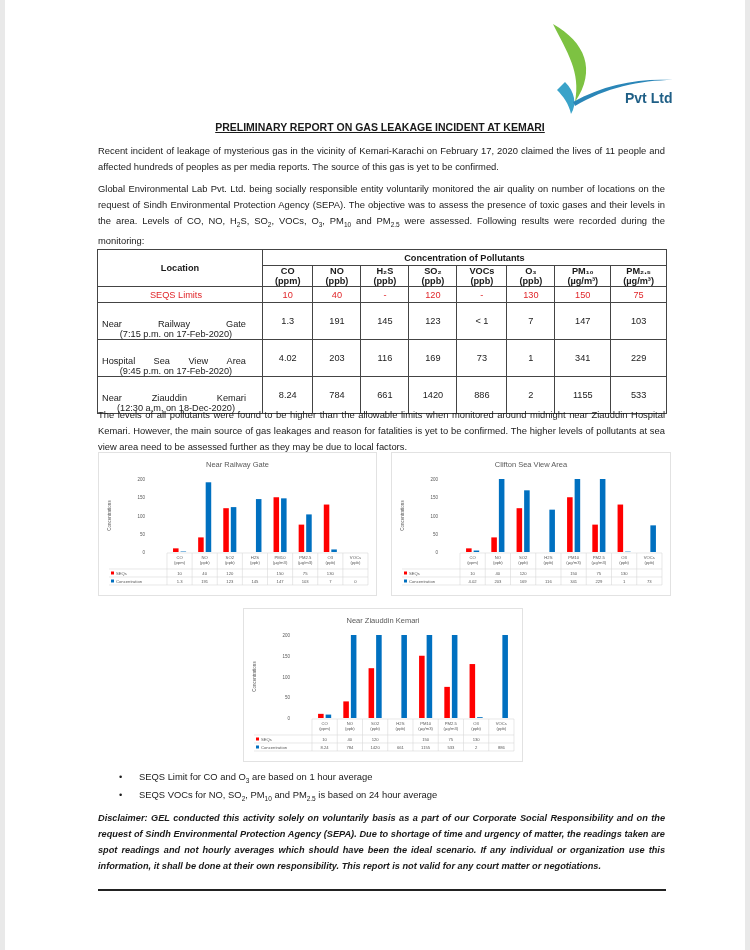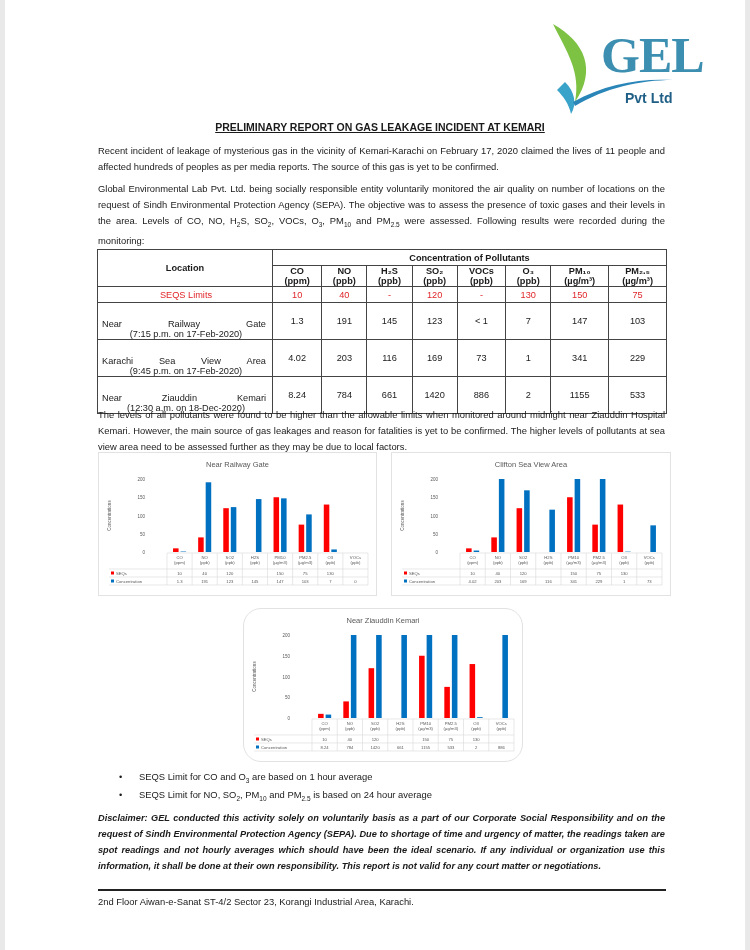--- a/index.html
+++ b/index.html
@@ -11,50 +11,49 @@
                font-size:50px; color:#3c8fb0; letter-spacing:-1px; line-height:1; }
   .logo-sub { position:absolute; left:80px; top:68px; font-size:14px; font-weight:bold; color:#1f5f86; }
   .title { position:absolute; left:0; width:750px; top:121px; text-align:center; font-size:10.5px;
            font-weight:bold; text-decoration:underline; }
   .para { position:absolute; left:93px; width:567px; font-size:9.4px; line-height:16px; text-align:justify; }
   .p1 { top:143px; }
   .p2 { top:181px; }
   .p3 { top:407px; }
   sub { font-size:6.5px; }
   table.data { position:absolute; left:92px; top:249px; width:570px; border-collapse:collapse; font-size:9.2px; }
-  table.data td, table.data th { border:1px solid #444; text-align:center; padding:0 2px; height:15px; }
+  table.data td, table.data th { border:1px solid #444; text-align:center; padding:0 12px; height:15px; }
   table.data th { font-weight:bold; }
   .loc { text-align:left; padding-left:4px !important; width:168px; }
   .loc-line1 { display:flex; justify-content:space-between; padding-right:4px;margin-top:16px; }
   .red { color:#e0262a; }
   .chart { position:absolute; background:#fff; border:1px solid #e2e2e2; }
   .c1 { left:93px; top:452px; width:277px; height:142px; }
   .c2 { left:386px; top:452px; width:278px; height:142px; }
-  .c3 { left:238px; top:608px; width:278px; height:152px;border-radius:18px; }
+  .c3 { left:238px; top:608px; width:278px; height:152px; }
   .chart svg { width:100%; height:100%; display:block; }
   .bullets { position:absolute; left:120px; top:770px; font-size:9.4px; line-height:14px; margin:0; padding:0; list-style:none; }
   .bullets li { position:relative; padding-left:14px; }
   .bullets li::before { content:"•"; position:absolute; left:-6px; }
   .disclaimer { position:absolute; left:93px; top:810px; width:567px; font-size:9.2px; line-height:16px;
                 font-style:italic; font-weight:bold; text-align:justify; }
   .rule { position:absolute; left:93px; top:889px; width:568px; height:2px; background:#222; }
   .footer { position:absolute; left:93px; top:893px; font-size:9.4px; line-height:17px; }
   .footer-url { position:absolute; left:576px; top:951px; font-size:9.4px; }
 </style>
 </head>
 <body>
 
 <div class="page">
 
   <div class="logo">
     <svg width="60" height="95" viewBox="0 0 60 95" style="position:absolute;left:0;top:0">
       <path d="M8 2 C40 20 52 48 30 80 C36 50 22 30 8 2 Z" fill="#7dc242"></path>
       <path d="M20 60 C30 70 32 82 26 92 C24 82 18 74 12 68 Z" fill="#3aa3c9"></path>
     </svg>
-    <span class="logo-text">GEL</span>
     <svg width="130" height="95" viewBox="0 0 130 95" style="position:absolute;left:0;top:0">
       <path d="M28 80 C60 62 95 56 128 58 C95 58 60 66 30 84 Z" fill="#2a86b8"></path>
     </svg>
     <span class="logo-sub">Pvt Ltd</span>
   </div>
 
   <div class="title">PRELIMINARY REPORT ON GAS LEAKAGE INCIDENT AT KEMARI</div>
 
   <div class="para p1">Recent incident of leakage of mysterious gas in the vicinity of Kemari-Karachi on February 17, 2020 claimed the lives of 11 people and affected hundreds of peoples as per media reports. The source of this gas is yet to be confirmed.</div>
 
@@ -127,21 +126,21 @@
           <td>145</td>
           <td>123</td>
           <td>&lt; 1</td>
           <td>7</td>
           <td>147</td>
           <td>103</td>
         </tr>
         <tr>
           <td class="loc">
             <div class="loc-line1">
-              <span>Karachi</span>
+              <span>Hospital</span>
               <span>Sea</span>
               <span>View</span>
               <span>Area</span>
             </div>
             <div>(9:45 p.m. on 17-Feb-2020)</div>
           </td>
           <td>4.02</td>
           <td>203</td>
           <td>116</td>
           <td>169</td>
@@ -391,23 +390,22 @@
         <text x="181.625" y="140" font-size="4.2" text-anchor="middle" fill="#595959" font-family="Liberation Sans, sans-serif">1155</text>
         <text x="206.875" y="140" font-size="4.2" text-anchor="middle" fill="#595959" font-family="Liberation Sans, sans-serif">533</text>
         <text x="232.125" y="140" font-size="4.2" text-anchor="middle" fill="#595959" font-family="Liberation Sans, sans-serif">2</text>
         <text x="257.375" y="140" font-size="4.2" text-anchor="middle" fill="#595959" font-family="Liberation Sans, sans-serif">886</text>
         <line x1="10" y1="142" x2="270" y2="142" stroke="#d9d9d9" stroke-width="0.6"></line>
       </svg>
     </div>
 
   <ul class="bullets">
     <li><span>SEQS Limit for CO and O</span><sub>3</sub><span> are based on 1 hour average</span></li>
-    <li><span>SEQS Limit for NO, SO</span><sub>2</sub><span>, PM</span><sub>10</sub><span> and PM</span><sub>2.5</sub><span> is based on 24 hour average</span></li>
+    <li><span>SEQS VOCs for NO, SO</span><sub>2</sub><span>, PM</span><sub>10</sub><span> and PM</span><sub>2.5</sub><span> is based on 24 hour average</span></li>
   </ul>
 
   <div class="disclaimer">Disclaimer: GEL conducted this activity solely on voluntarily basis as a part of our Corporate Social Responsibility and on the request of Sindh Environmental Protection Agency (SEPA). Due to shortage of time and urgency of matter, the readings taken are spot readings and not hourly averages which should have been the ideal scenario. If any individual or organization use this information, it shall be done at their own responsibility. This report is not valid for any court matter or negotiations.</div>
 
   <div class="rule"></div>
   <div class="footer">
-    <div>2nd Floor Aiwan-e-Sanat ST-4/2 Sector 23, Korangi Industrial Area, Karachi.</div>
   </div>
   <div class="footer-url">www.gel.com.pk</div>
 </div>
 
 </body></html>

